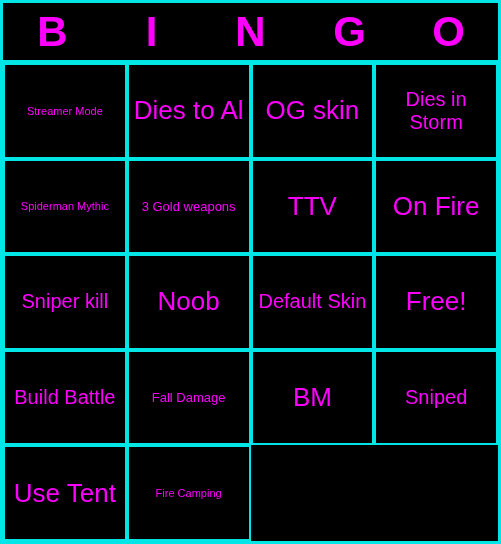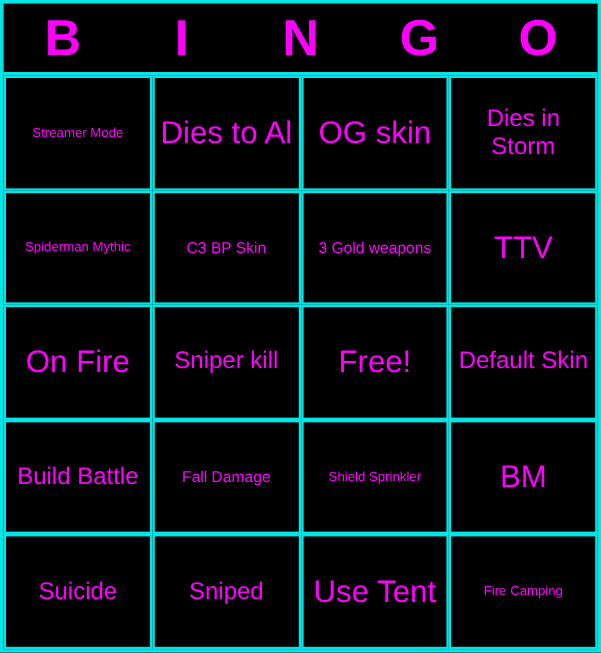--- a/index.html
+++ b/index.html
@@ -75,29 +75,27 @@
       <span class="bingo-letter">N</span>
       <span class="bingo-letter">G</span>
       <span class="bingo-letter">O</span>
     </div>
   <div class="bingo-grid">
   <div class="bingo-cell xsmall-text">Streamer Mode</div>
       <div class="bingo-cell large-text">Dies to Al</div>
       <div class="bingo-cell large-text">OG skin</div>
       <div class="bingo-cell medium-text">Dies in Storm</div>
       <div class="bingo-cell xsmall-text">Spiderman Mythic</div>
-      <div class="bingo-cell small-text">C3 BP Skin</div>
       <div class="bingo-cell small-text">3 Gold weapons</div>
       <div class="bingo-cell large-text">TTV</div>
       <div class="bingo-cell large-text">On Fire</div>
       <div class="bingo-cell medium-text">Sniper kill</div>
+      <div class="bingo-cell large-text">Noob</div>
+      <div class="bingo-cell medium-text">Default Skin</div>
       <div class="bingo-cell large-text">Free!</div>
-      <div class="bingo-cell medium-text">Default Skin</div>
       <div class="bingo-cell medium-text">Build Battle</div>
       <div class="bingo-cell small-text">Fall Damage</div>
-      <div class="bingo-cell xsmall-text">Shield Sprinkler</div>
       <div class="bingo-cell large-text">BM</div>
-      <div class="bingo-cell medium-text">Suicide</div>
       <div class="bingo-cell medium-text">Sniped</div>
       <div class="bingo-cell large-text">Use Tent</div>
       <div class="bingo-cell xsmall-text">Fire Camping</div>
     </div>
 </div>
 
 </body></html>

